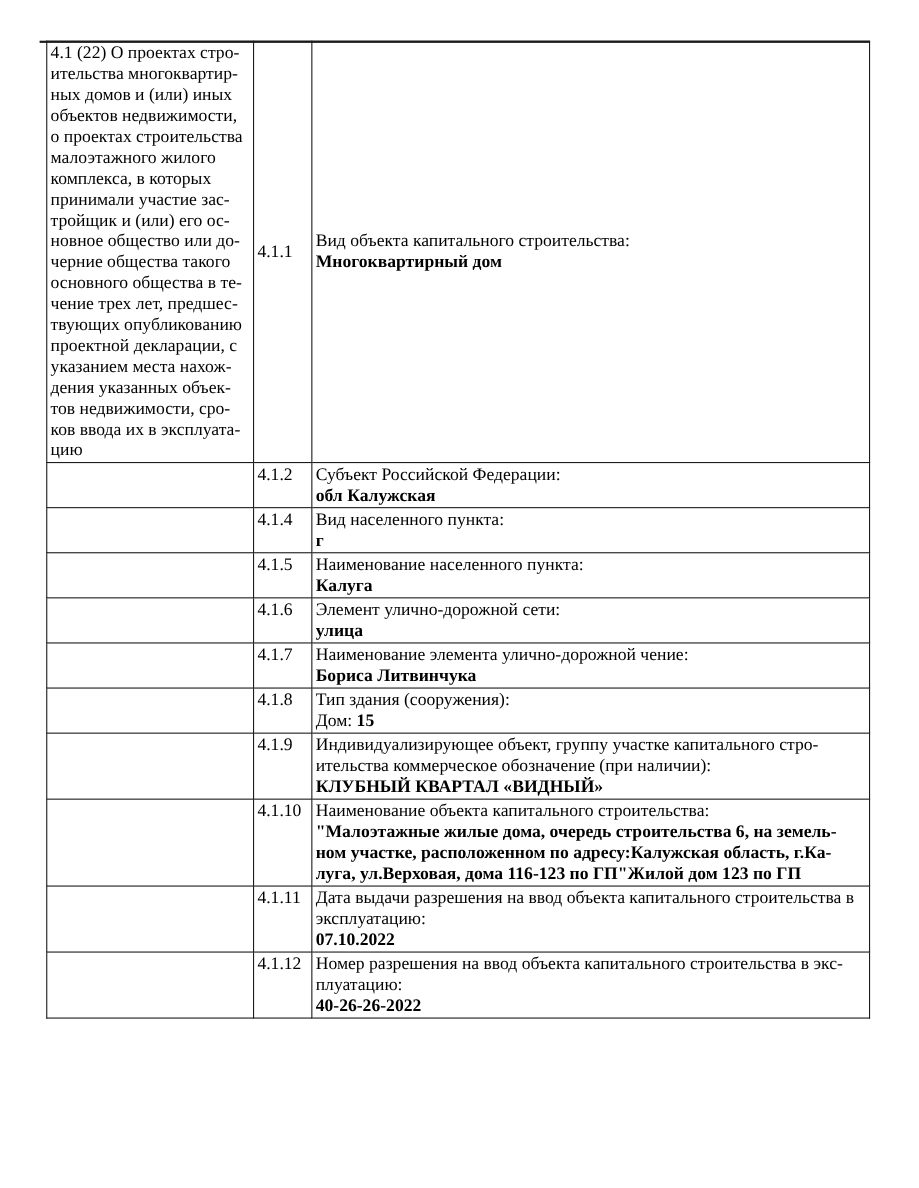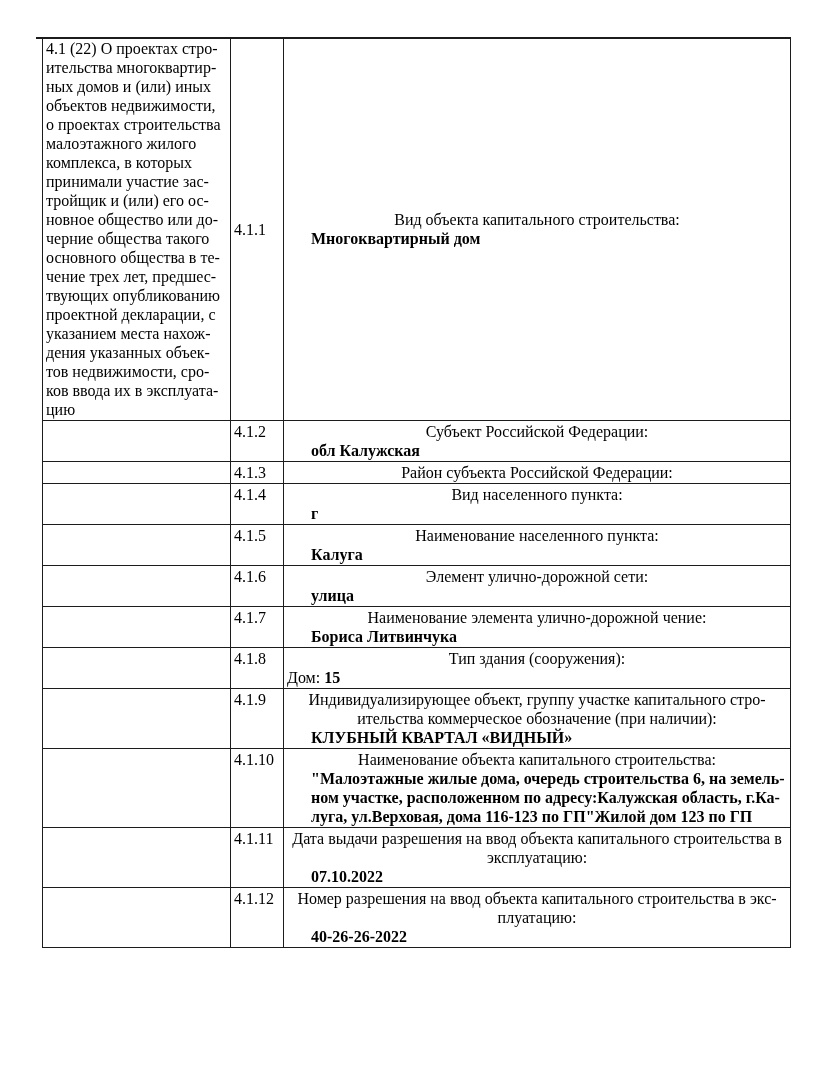--- a/index.html
+++ b/index.html
@@ -47,26 +47,24 @@
     white-space: pre-line;
     line-height: 18.3px;
     padding-top: 2px;
   }
   td.num-cell {
     vertical-align: middle;
     padding-left: 4px;
   }
   td.val-cell .label {
     white-space: pre-line;
-    text-align: center;
   }
   td.val-cell .value {
     white-space: pre-line;
     font-weight: bold;
-    margin-left: 24px;
   }
   td.val-cell .vprefix {
     font-weight: normal;
     text-align: center;
   }
   td.val-cell .vbold {
     font-weight: bold;
   }
   tr.row-first td.num-cell,
   tr.row-first td.val-cell {
@@ -116,27 +114,20 @@
 
       <tr>
         <td class="desc-cell"></td>
         <td class="num-cell">4.1.2</td>
         <td class="val-cell">
           <div class="label">Субъект Российской Федерации:</div>
           <div class="value">обл Калужская</div>
         </td>
       </tr>
 
-      <tr>
-        <td class="desc-cell"></td>
-        <td class="num-cell">4.1.3</td>
-        <td class="val-cell">
-          <div class="label">Район субъекта Российской Федерации:</div>
-        </td>
-      </tr>
 
       <tr>
         <td class="desc-cell"></td>
         <td class="num-cell">4.1.4</td>
         <td class="val-cell">
           <div class="label">Вид населенного пункта:</div>
           <div class="value">г</div>
         </td>
       </tr>
 

